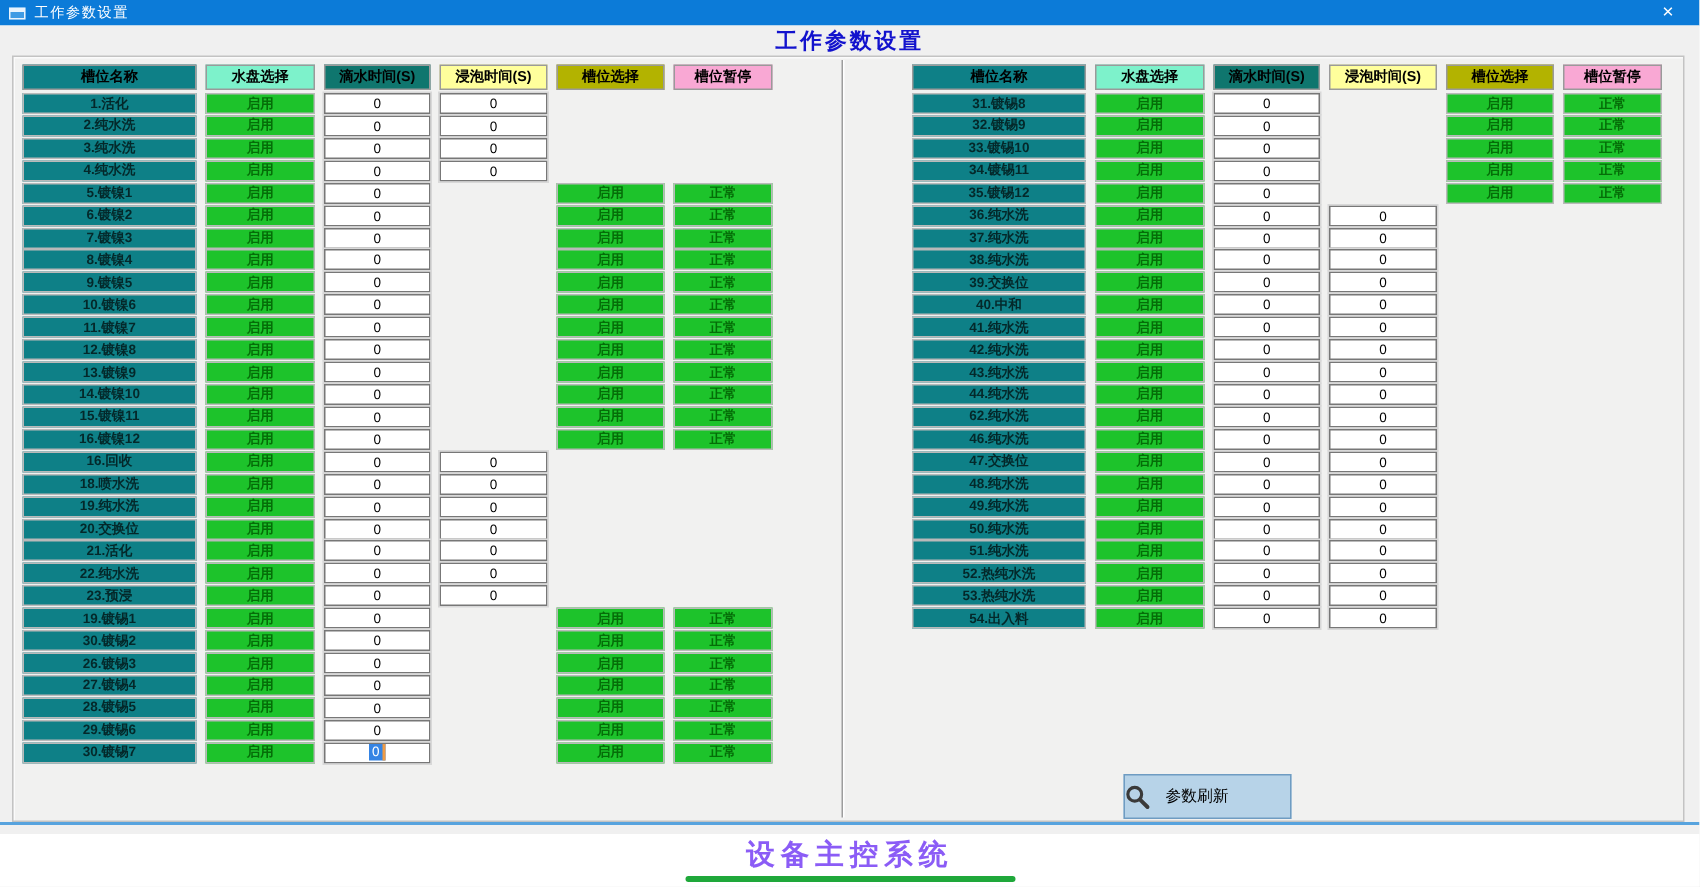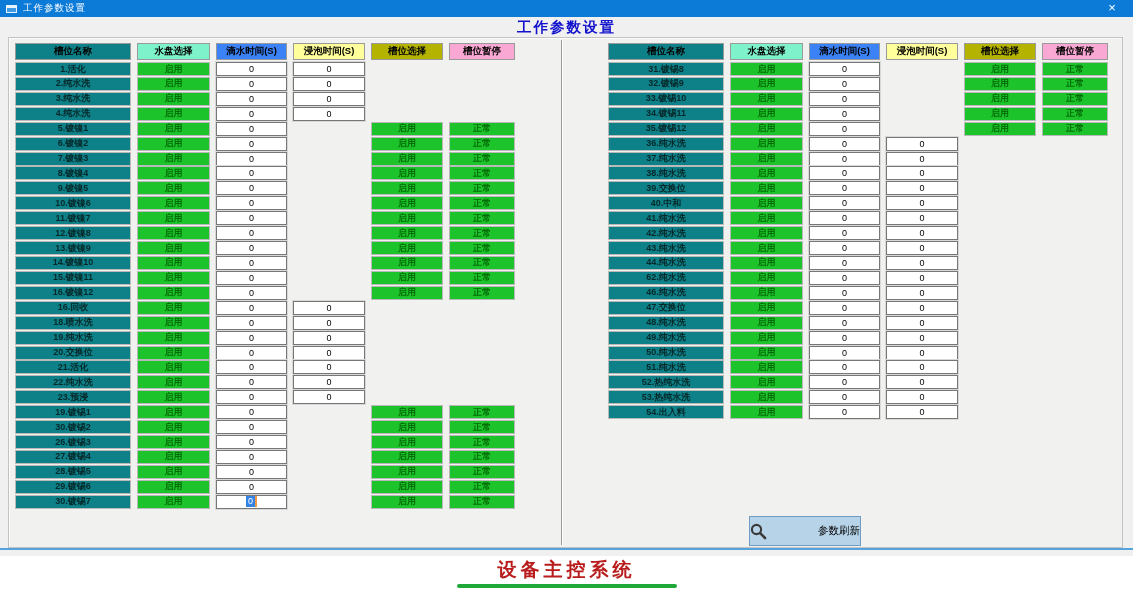--- a/index.html
+++ b/index.html
@@ -47,21 +47,21 @@
   }
   .ptable.left{left:6px;}
   .ptable.right{left:599px;}
   .hcell{
     height:17px;box-sizing:border-box;border:1px solid #9a9a9a;
     display:flex;align-items:center;justify-content:center;
     font-size:9.5px;font-weight:bold;color:#000;
   }
   .h-name{background:#0e8087;}
   .h-water{background:#7df2cb;}
-  .h-drip{background:#3b82f6;}
+  .h-drip{background:#0f766e;}
   .h-soak{background:#ffff9c;}
   .h-slot{background:#b3b300;}
   .h-pause{background:#f9a8d4;}
   .cell{
     height:14px;box-sizing:border-box;border:1px solid #b9b9b9;
     display:flex;align-items:center;justify-content:center;
     font-size:9px;font-weight:bold;
   }
   .cell-name{background:#0e8087;color:#04282a;}
   .cell-green{background:#1dc32b;color:#056d08;}
@@ -73,29 +73,29 @@
   }
   .sel{
     background:#3584e4;color:#ffffff;padding:0 2px;line-height:11px;
     border-right:2px solid #ef9b45;
   }
   .empty{height:14px;}
   
   .refresh-btn{
     position:absolute;left:740px;top:478px;width:112px;height:30px;
     background:#b7d3e8;border:1px solid #6f9cc2;box-sizing:border-box;
-    display:flex;align-items:center;justify-content:space-between;gap:10px;
+    display:flex;align-items:center;justify-content:flex-start;gap:10px;
     font-size:10.5px;color:#000;cursor:pointer;font-family:"Liberation Sans",sans-serif;
   }
   
   .blue-line{position:absolute;top:548px;left:0;width:1133px;height:2px;background:#57a3de;}
   .footer-white{position:absolute;top:556px;left:0;width:1133px;height:35px;background:#ffffff;}
   .footer-title{
     text-align:center;font-family:"Liberation Serif",serif;
-    font-size:19px;font-weight:bold;letter-spacing:4px;color:#b91c1c;margin-top:1px;
+    font-size:19px;font-weight:bold;letter-spacing:4px;color:#8b5cf6;margin-top:1px;
   }
   .footer-underline{width:220px;height:4px;background:#1fa83a;margin:1px auto 0;border-radius:2px;}
 </style>
 </head>
 <body>
 
 <div class="titlebar">
   <span class="title-icon"></span>
   <span class="title-text">工作参数设置</span>
   <span class="close-btn">×</span>

